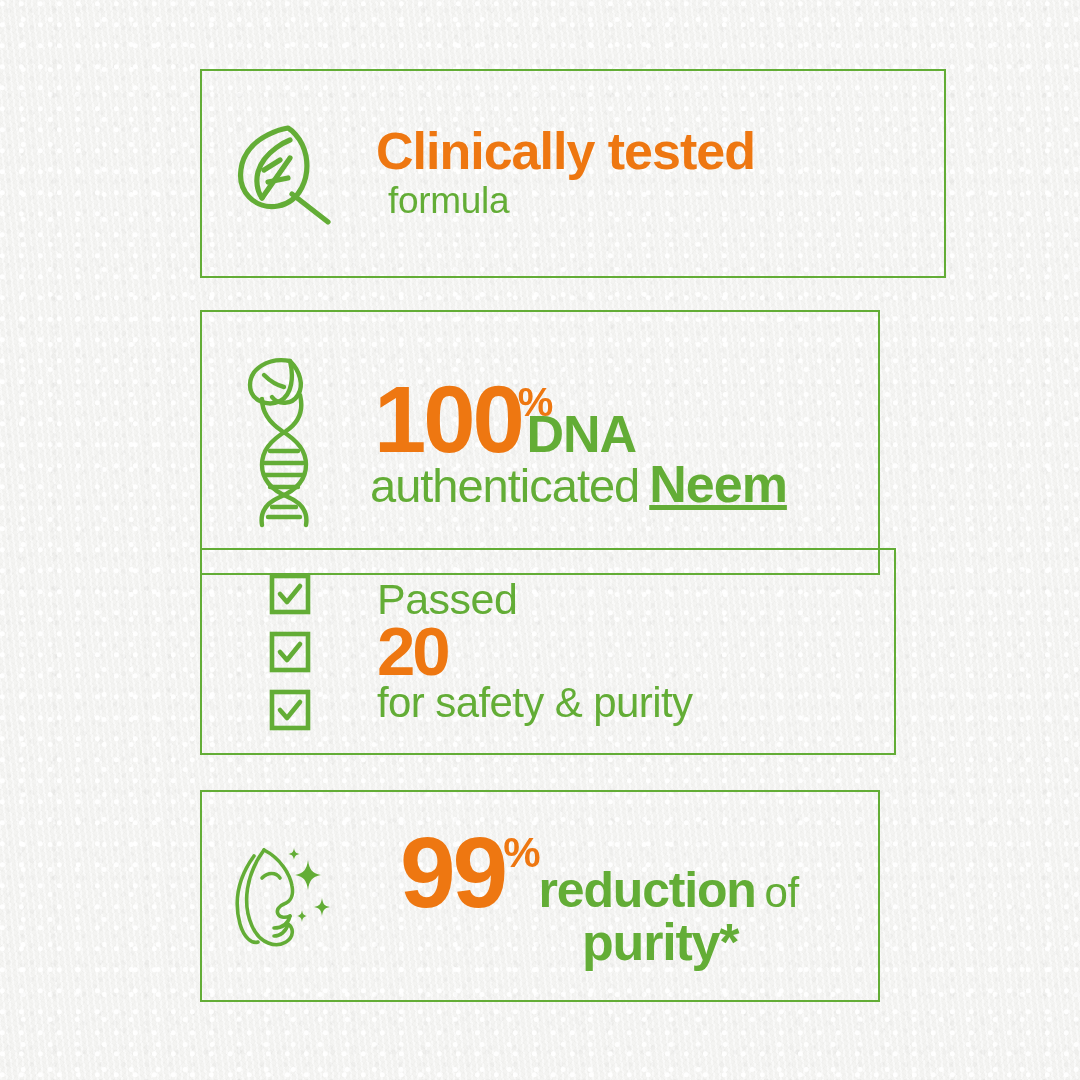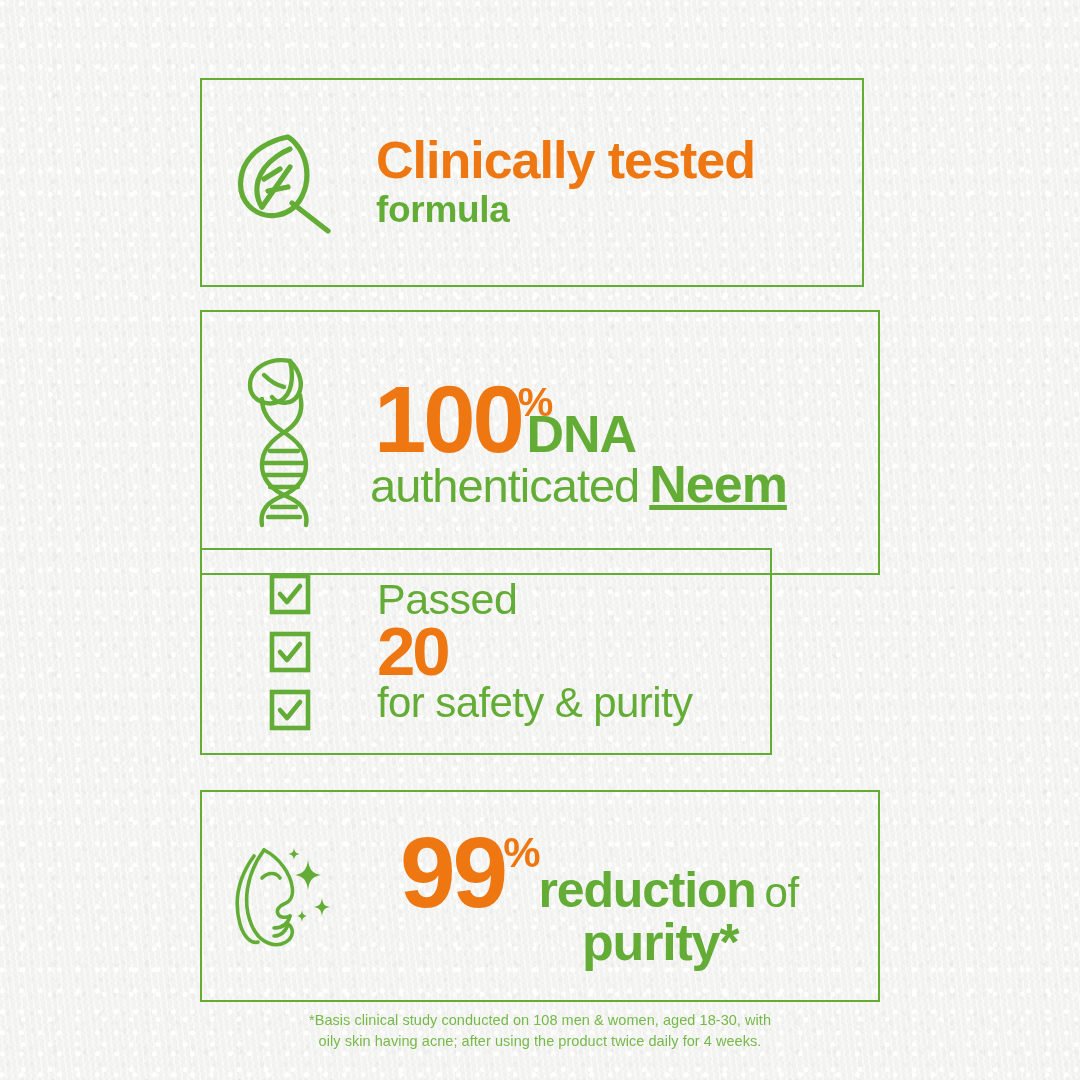--- a/index.html
+++ b/index.html
@@ -29,44 +29,44 @@
   }
   .stage{position:absolute;inset:0;z-index:1;}
 
   .panel{
     position:absolute;
     border:2px solid #63ad36;
     box-sizing:border-box;
     display:flex;
     align-items:center;
   }
-  #panel-1{left:200px;top:78px;width:664px;height:209px;}
+  #panel-1{left:200px;top:69px;width:746px;height:209px;}
   #panel-2{left:200px;top:310px;width:680px;height:265px;}
-  #panel-3{left:200px;top:548px;width:572px;height:207px;}
+  #panel-3{left:200px;top:548px;width:696px;height:207px;}
   #panel-4{left:200px;top:790px;width:680px;height:212px;gap:38px;}
 
   .icon-slot{
     flex:0 0 auto;
     display:flex;align-items:center;justify-content:center;
   }
   .copy{flex:1 1 auto;}
 
   .orange{color:#ee7711;}
   .green{color:#63ad36;}
 
   
   #panel-1 .icon-slot{width:170px;}
   #p1-copy{padding-left:4px;}
   .p1-head{
     font-size:52px;font-weight:bold;line-height:1.0;
     letter-spacing:-1px;
   }
   .p1-sub{
-    font-size:37px;font-weight:bold;line-height:1.12;
-    letter-spacing:-.3px;margin-top:3px;
+    font-size:37px;font-weight:normal;line-height:1.12;
+    letter-spacing:-.3px;margin-top:3px;margin-left:12px;
   }
 
   
   #panel-2 .icon-slot{width:168px;}
   #p2-copy{padding-left:0px;}
   .p2-line1{
     display:flex;align-items:baseline;line-height:.95;
     margin-left:4px;
   }
   .big-num{
@@ -226,18 +226,14 @@
       <div class="p4-line1">
         <span class="p4-num orange">99</span>
         <span class="p4-pct orange">%</span>
         <span class="p4-red green">reduction</span>
         <span class="p4-of green">of</span>
       </div>
       <div class="p4-line2 green">purity*</div>
     </div>
   </div>
 
-  <div id="footnote">
-    <span class="fn-line">*Basis clinical study conducted on 108 men &amp; women, aged 18-30, with</span>
-    <span class="fn-line">oily skin having acne; after using the product twice daily for 4 weeks.</span>
-  </div>
 
 </div>
 
 </body></html>

